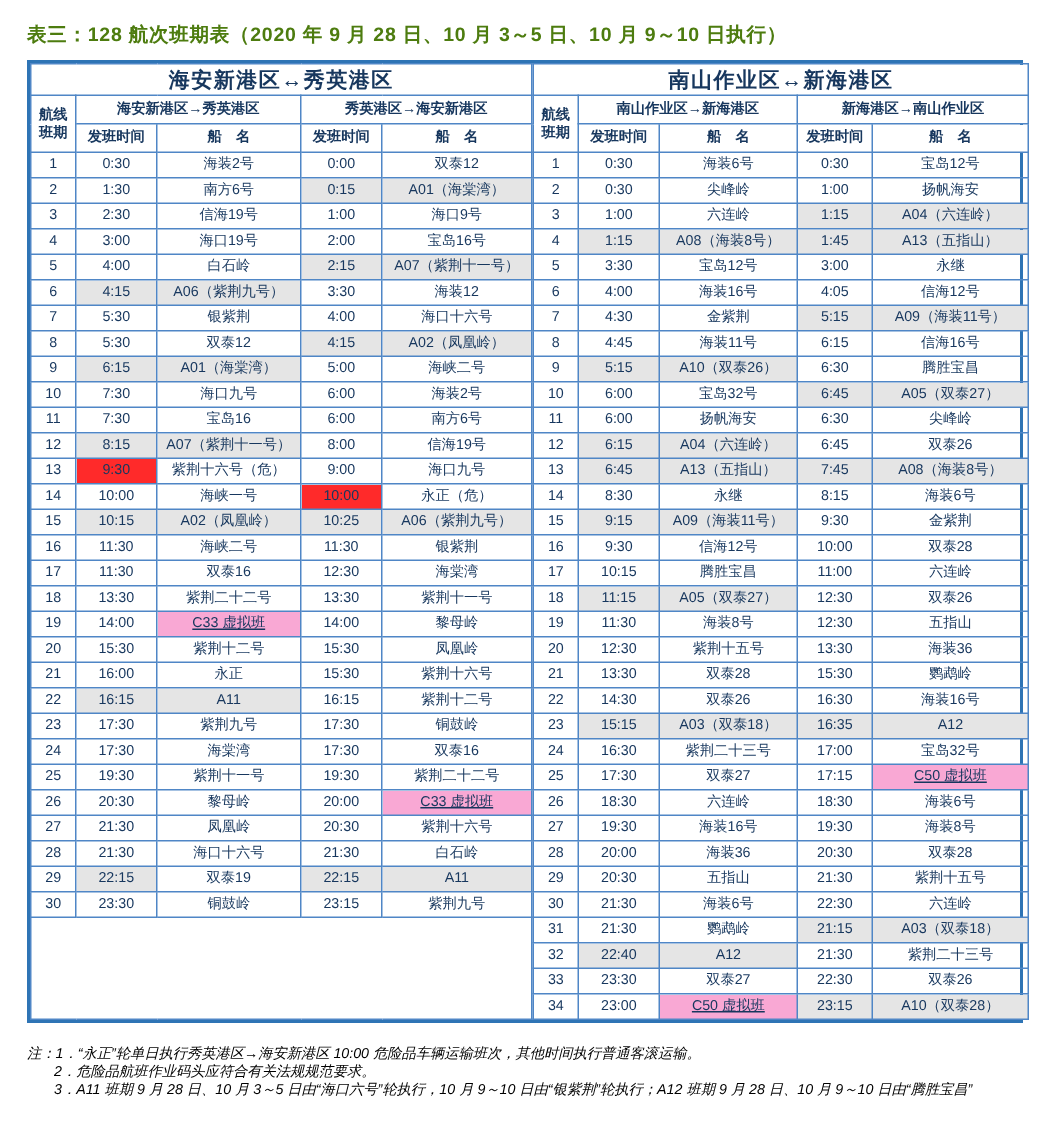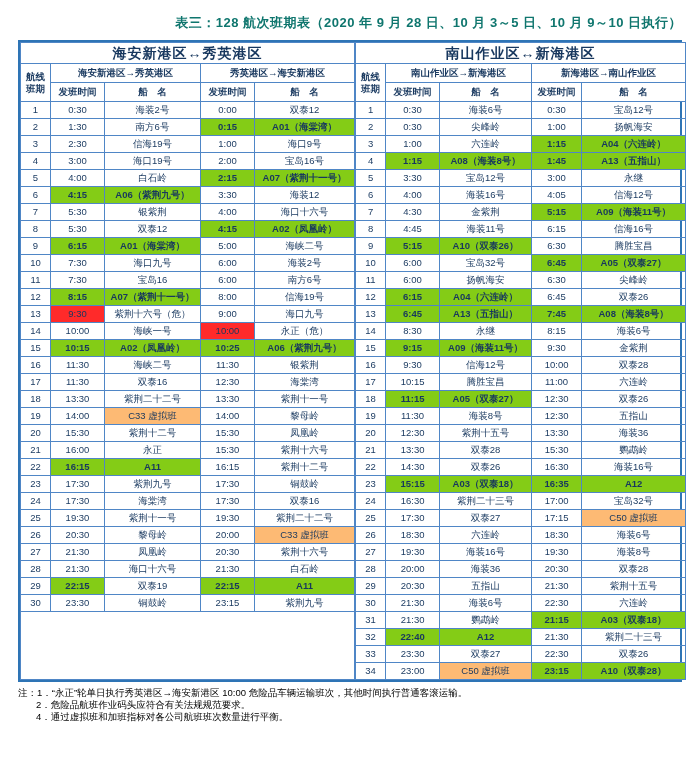--- a/index.html
+++ b/index.html
@@ -1,34 +1,34 @@
 <!DOCTYPE html>
 <html><head>
 <meta charset="utf-8">
 <style>
   html,body{margin:0;padding:0;background:#ffffff;}
   body{width:700px;height:757px;font-family:"Liberation Sans","DejaVu Sans",sans-serif;}
   .page{width:700px;height:757px;box-sizing:border-box;padding:8px 18px 6px 18px;}
-  .title{text-align:right;font-weight:bold;font-size:13px;color:#0f766e;margin:6px 0 8px 0;letter-spacing:.5px;}
+  .title{text-align:left;font-weight:bold;font-size:13px;color:#4d7c0f;margin:6px 0 8px 0;letter-spacing:.5px;}
   .tables{display:flex;border:2px solid #2E74B5;}
   table{border-collapse:collapse;table-layout:fixed;}
   .tbl-left{width:334px;}
   .tbl-right{width:330px;}
   th,td{border:1px solid #4F86C6;font-size:9.5px;color:#17375E;text-align:center;vertical-align:middle;
         padding:0;height:16px;line-height:1.05;white-space:nowrap;overflow:hidden;}
   thead th{font-weight:bold;font-size:9.5px;background:#fff;}
   th.group{height:20px;font-size:14px;letter-spacing:1px;}
   tr.dir-row th{height:18px;}
   tr.sub-row th{height:18px;}
   th.route{line-height:1.25;}
   td.filler{height:67px;background:#fff;}
-  .hl-blue{background:#84cc16;font-weight:bold;}
+  .hl-blue{background:#e5e5e5;}
   .hl-red{background:#FF2A2A;}
-  .hl-yellow{background:#fdba74;}
-  .notes{margin-top:5px;font-size:9.5px;color:#000;line-height:1.25;}
+  .hl-yellow{background:#f9a8d4;text-decoration:underline;}
+  .notes{margin-top:15px;font-size:9.5px;color:#000;line-height:1.25;font-style:italic;}
   .note-line{white-space:nowrap;overflow:hidden;}
   .ind0{padding-left:0;}
   .ind1{padding-left:18px;}
   .ind2{padding-left:30px;}
 </style>
 </head>
 <body>
 
 <div class="page">
   <div class="title">表三：128 航次班期表（2020 年 9 月 28 日、10 月 3～5 日、10 月 9～10 日执行）</div>
@@ -546,15 +546,15 @@
             <td class="hl-blue">A10（双泰28）</td>
           </tr>
         </tbody>
     </table>
 
   </div>
 
   <div class="notes" id="notes">
       <div class="note-line ind0">注：1．“永正”轮单日执行秀英港区→海安新港区 10:00 危险品车辆运输班次，其他时间执行普通客滚运输。</div>
       <div class="note-line ind1">2．危险品航班作业码头应符合有关法规规范要求。</div>
-      <div class="note-line ind1">4．通过虚拟班和加班指标对各公司航班班次数量进行平衡。</div>
+      <div class="note-line ind1">3．A11 班期 9 月 28 日、10 月 3～5 日由“海口六号”轮执行，10 月 9～10 日由“银紫荆”轮执行；A12 班期 9 月 28 日、10 月 9～10 日由“腾胜宝昌”</div>
     </div>
 </div>
 
 </body></html>

